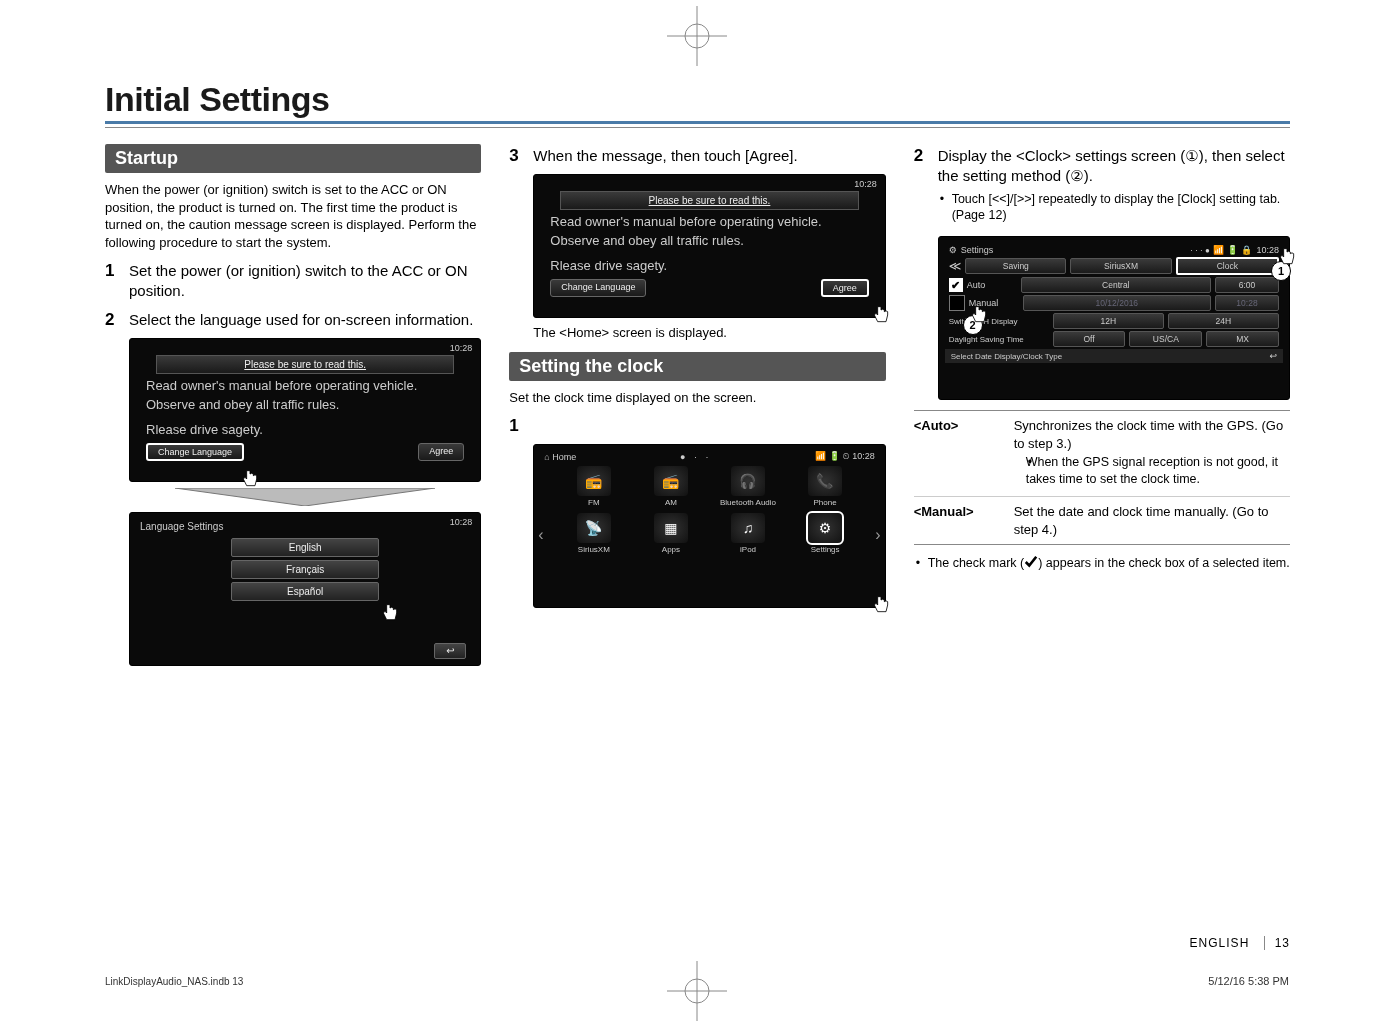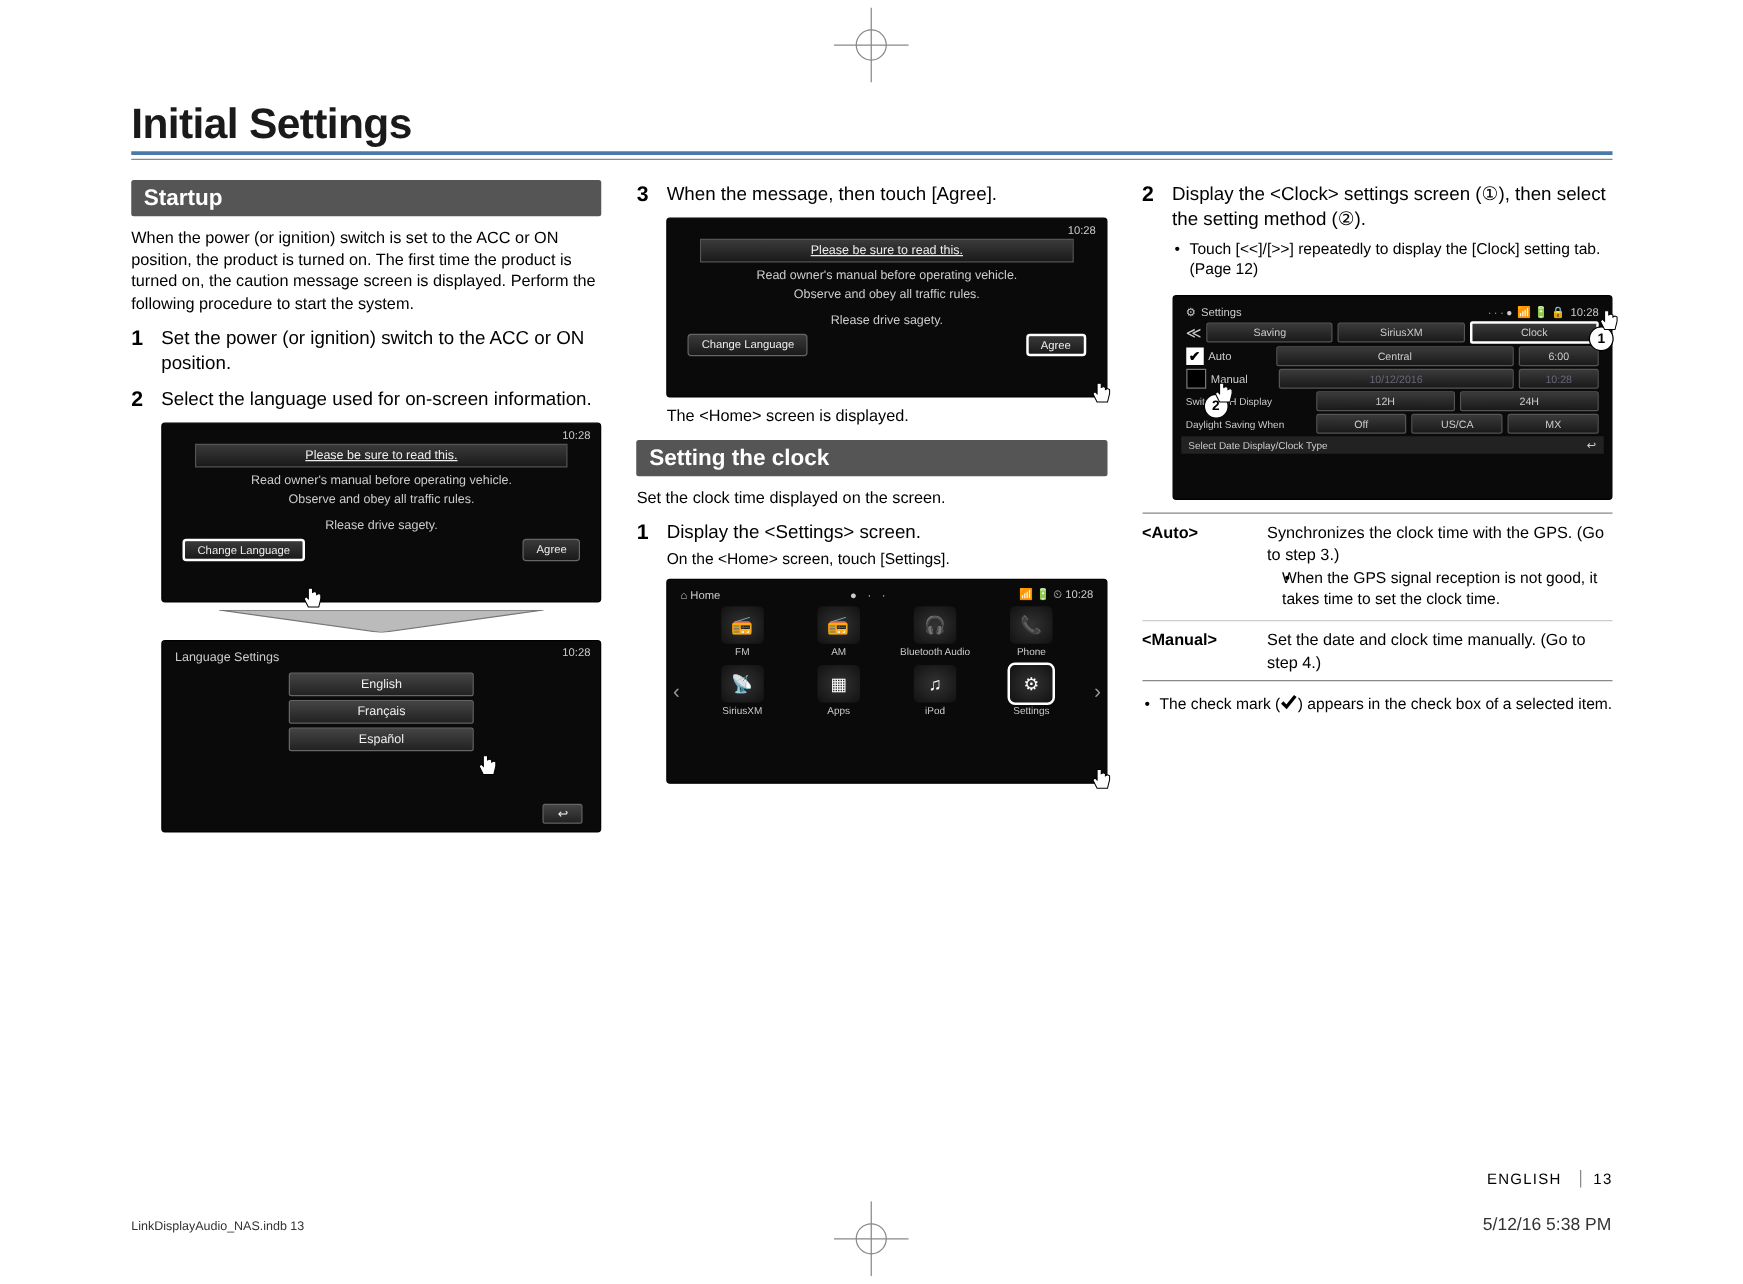--- a/index.html
+++ b/index.html
@@ -123,22 +123,21 @@
     background: linear-gradient(#3a3a3a, #1a1a1a);
     border: 1px solid #555;
     text-align: center;
     padding: 3px;
     margin: 10px 20px 4px 20px;
     font-size: 10px;
     color: #eee;
     text-decoration: underline;
   }
   .scr-msg {
-    text-align: center;
-    font-size: 10px;
+    font-size: 13px;
     color: #ccc;
     margin: 4px 10px;
     line-height: 1.3;
   }
   .scr-btn-row {
     display: flex;
     justify-content: space-between;
     margin: 4px 10px 2px 10px;
   }
   .scr-btn {
@@ -327,21 +326,21 @@
     position: absolute;
     left: 105px;
     bottom: 40px;
     font-size: 10px;
     color: #333;
   }
   .indb-right {
     position: absolute;
     right: 105px;
     bottom: 40px;
-    font-size: 14px;
+    font-size: 11px;
     color: #333;
   }
   .check-inline {
     display: inline-flex;
     width: 14px;
     height: 14px;
     align-items: center;
     justify-content: center;
     vertical-align: -2px;
   }
@@ -447,24 +446,20 @@
         </div>
       </div>
 
       <p class="body" style="margin-left:24px">The &lt;Home&gt; screen is displayed.</p>
 
       <div class="section-header">Setting the clock</div>
       <p class="body">Set the clock time displayed on the screen.</p>
 
       <div class="step">
         <div class="step-num">1</div>
-        <div>
-          <div class="step-text">Display the &lt;Settings&gt; screen.</div>
-          <div class="step-sub">On the &lt;Home&gt; screen, touch [Settings].</div>
-        </div>
       </div>
 
       <div class="screenshot" style="height:150px">
         <div class="home-header">
           <span><span>⌂</span> <span>Home</span></span>
           <span class="dots">● · ·</span>
           <span><span>📶 🔋 ⏲</span> <span>10:28</span></span>
         </div>
         <div class="chev left">‹</div>
         <div class="chev right">›</div>
@@ -544,21 +539,21 @@
           <span style="flex:0 0 50px">Manual</span>
           <div class="sbox" style="color:#667">10/12/2016</div>
           <div class="sbox" style="flex:0 0 50px;color:#667">10:28</div>
         </div>
         <div class="settings-row">
           <span style="flex:0 0 100px;font-size:8px">Switch 24H Display</span>
           <div class="sbox">12H</div>
           <div class="sbox">24H</div>
         </div>
         <div class="settings-row">
-          <span style="flex:0 0 100px;font-size:8px">Daylight Saving When</span>
+          <span style="flex:0 0 100px;font-size:8px">Daylight Saving Time</span>
           <div class="sbox">Off</div>
           <div class="sbox">US/CA</div>
           <div class="sbox">MX</div>
         </div>
         <div class="settings-row" style="background:#222;margin:2px 0 0 0;padding:2px 6px">
           <span style="flex:1;font-size:8px">Select Date Display/Clock Type</span>
           <span>↩</span>
         </div>
         <div class="num-badge" style="right:-2px; top:24px">1</div>
         <div class="num-badge" style="left:24px; top:78px">2</div>

